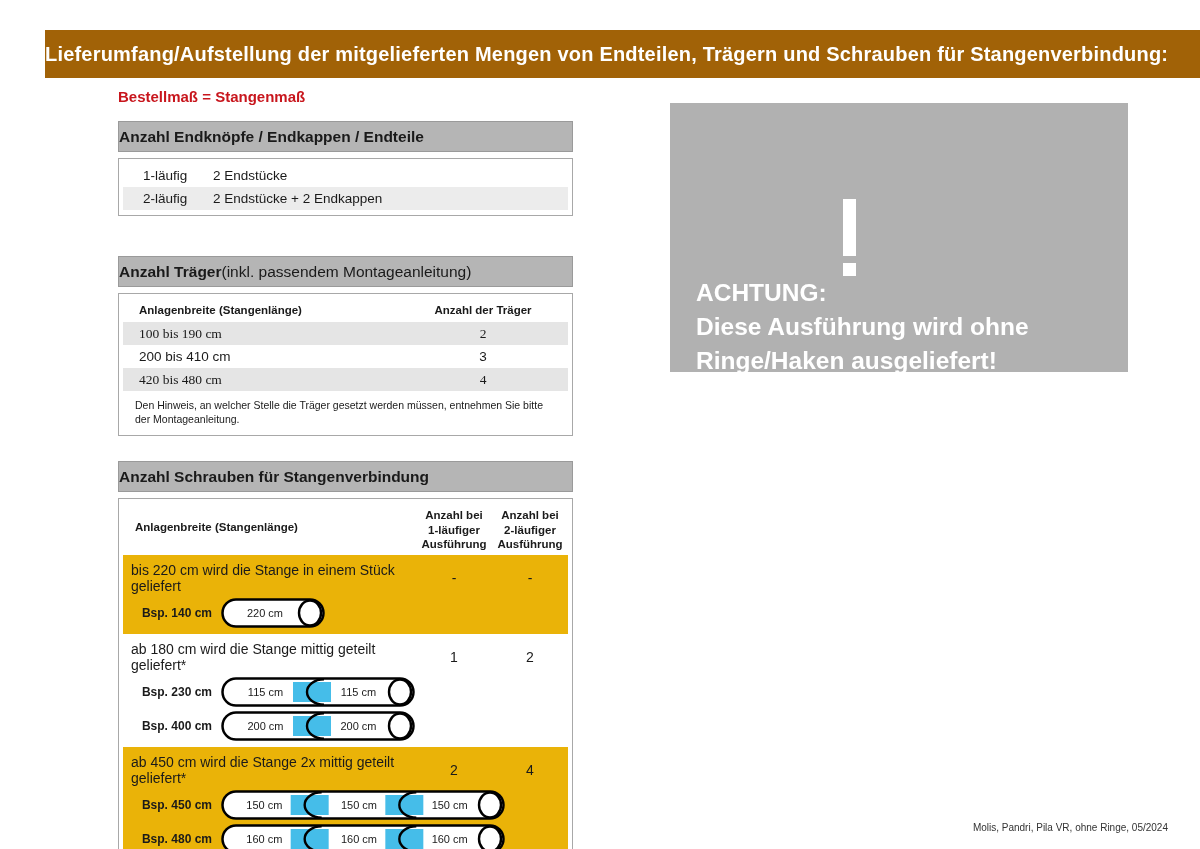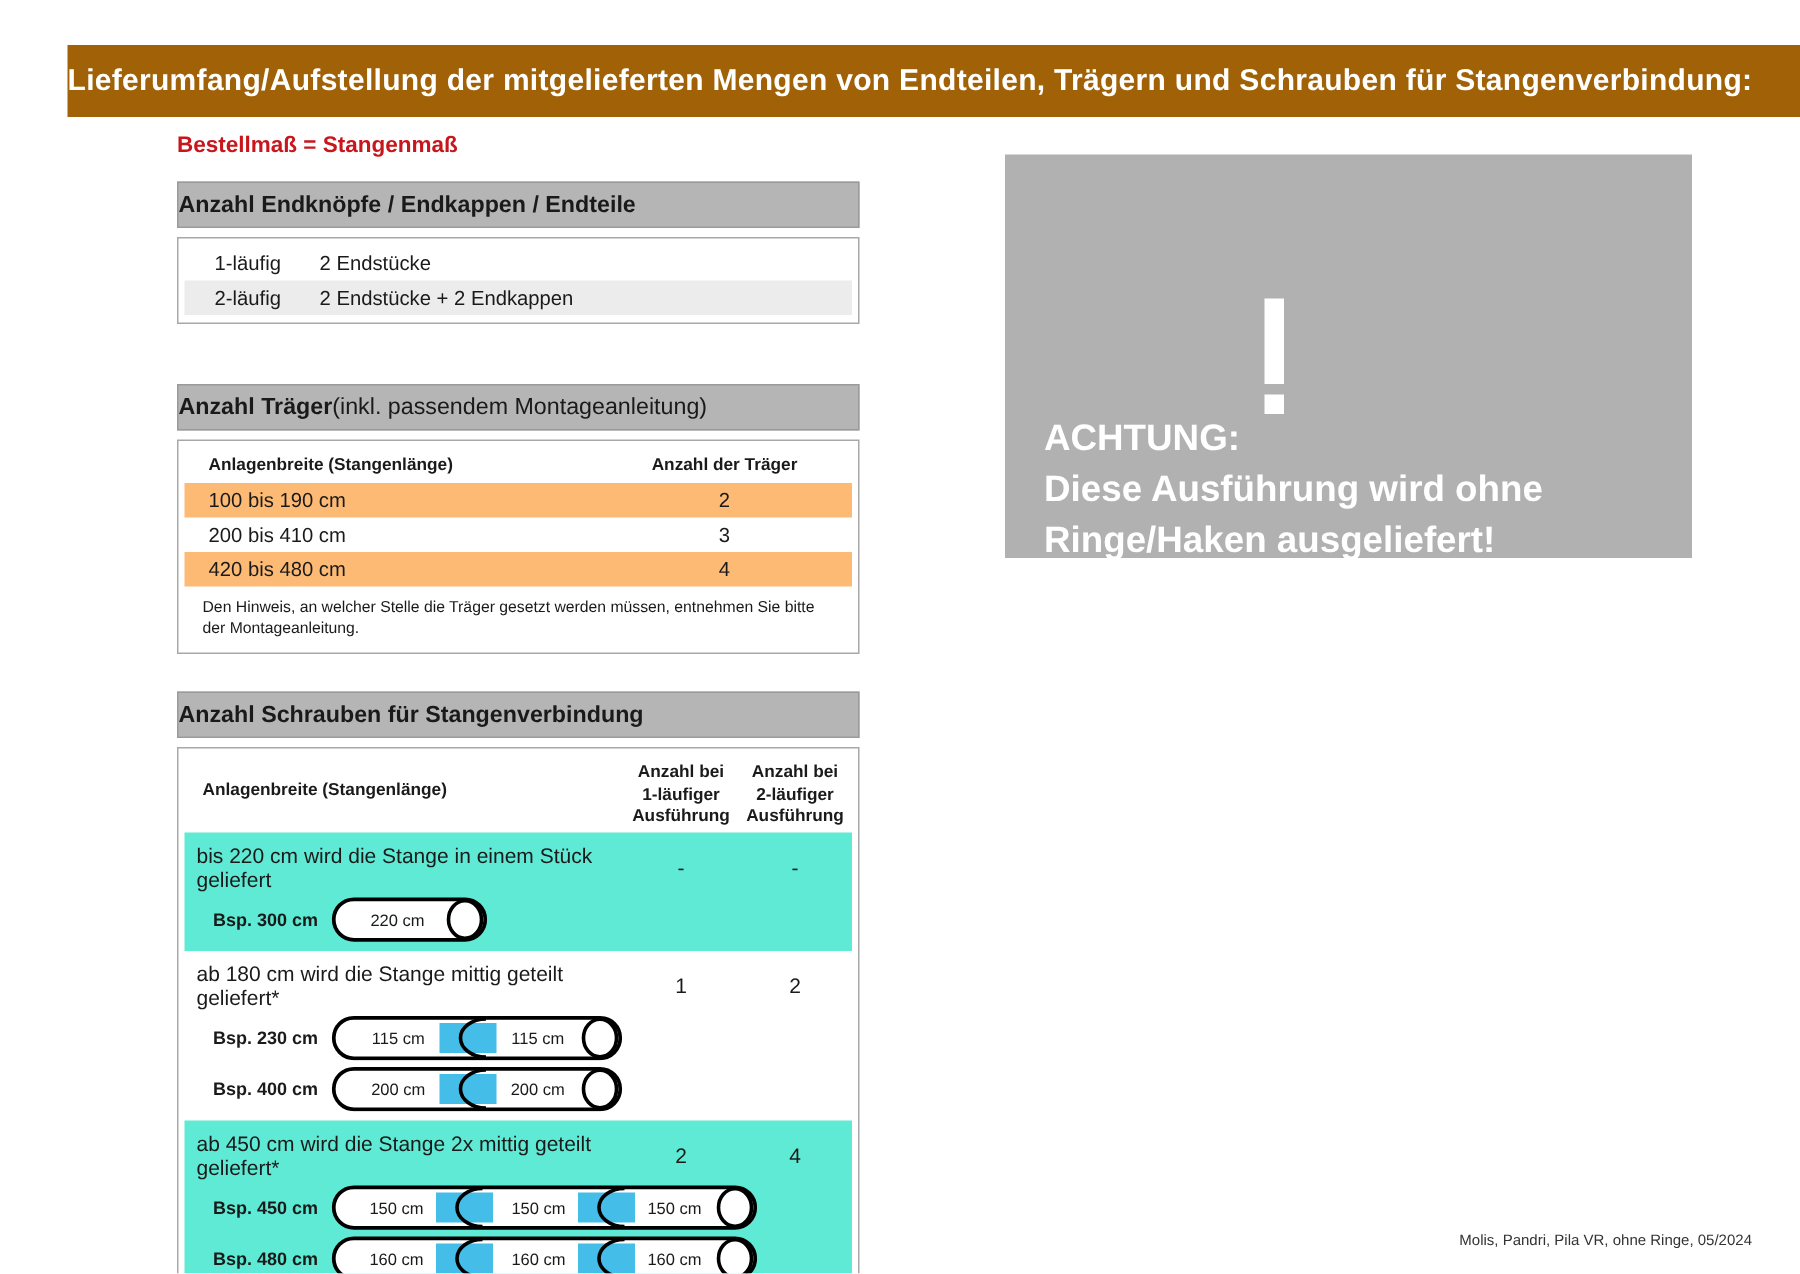--- a/index.html
+++ b/index.html
@@ -29,33 +29,33 @@
   .t1 { padding:5px 4px; }
   .t1-row { display:flex; align-items:center; height:23px; font-size:13.5px; }
   .t1-row.alt { background:#ececec; }
   .t1-label { width:90px; padding-left:20px; }
   .t1-value { flex:1; }
 
   
   .t2 { padding:4px 4px 0 4px; }
   .t2-hrow { display:flex; align-items:center; height:24px; font-size:11.5px; font-weight:bold; }
   .t2-row  { display:flex; align-items:center; height:23px; font-size:13.5px; }
-  .t2-row.alt { background:#fdba74; }
+  .t2-row.alt { background:#e5e5e5;font-family:Liberation Serif, serif; }
   .t2-c1 { flex:1; padding-left:16px; }
   .t2-c2 { width:170px; text-align:center; }
   .t2-note { font-size:10.5px; line-height:1.35; padding:7px 12px 9px 12px; }
 
   
   .t3 { padding:0 4px; }
   .t3-hrow { display:flex; align-items:flex-start; padding-top:9px; padding-bottom:4px; }
   .t3-hc1 { flex:1; padding-left:12px; font-size:11.5px; font-weight:bold; padding-top:13px; }
   .t3-hc2, .t3-hc3 { width:76px; text-align:center; font-size:11.5px; font-weight:bold;
                      white-space:pre-line; line-height:1.25; }
   .group { padding:4px 0 6px 0; }
-  .group.alt { background:#5eead4; }
+  .group.alt { background:#eab308; }
   .g-head { display:flex; align-items:center; padding-top:3px; }
   .g-desc { flex:1; padding-left:8px; font-size:14px; }
   .g-c1, .g-c2 { width:76px; text-align:center; font-size:14px; }
   .g-ex { display:flex; align-items:center; margin-top:3px; height:31px; }
   .ex-label { width:98px; text-align:right; font-weight:bold; font-size:12px; padding-right:9px; }
   .rod { display:inline-flex; }
 
   
   .notice { position:absolute; left:670px; top:103px; width:458px; height:269px; background:#b1b1b1; }
   .notice-inner { position:absolute; left:26px; top:92px; display:flex;flex-direction:column; }
@@ -131,21 +131,21 @@
 Ausführung</span>
       </div>
 
       <div class="group alt">
         <div class="g-head">
           <span class="g-desc">bis 220 cm wird die Stange in einem Stück geliefert</span>
           <span class="g-c1">-</span>
           <span class="g-c2">-</span>
         </div>
         <div class="g-ex">
-          <span class="ex-label">Bsp. 300 cm</span>
+          <span class="ex-label">Bsp. 140 cm</span>
           <span class="rod">
               <svg width="104" height="30">
                 <rect x="1.5" y="1.5" width="101" height="27" rx="13.5" fill="#fff" stroke="#000" stroke-width="2.5"></rect>
                 <ellipse cx="89" cy="15" rx="11" ry="12.5" fill="#fff" stroke="#000" stroke-width="2.4"></ellipse>
                 <text x="44" y="19" text-anchor="middle" font-size="11" font-family="Liberation Sans, sans-serif" fill="#1a1a1a">220 cm</text>
               </svg>
             </span>
         </div>
       </div>
 

